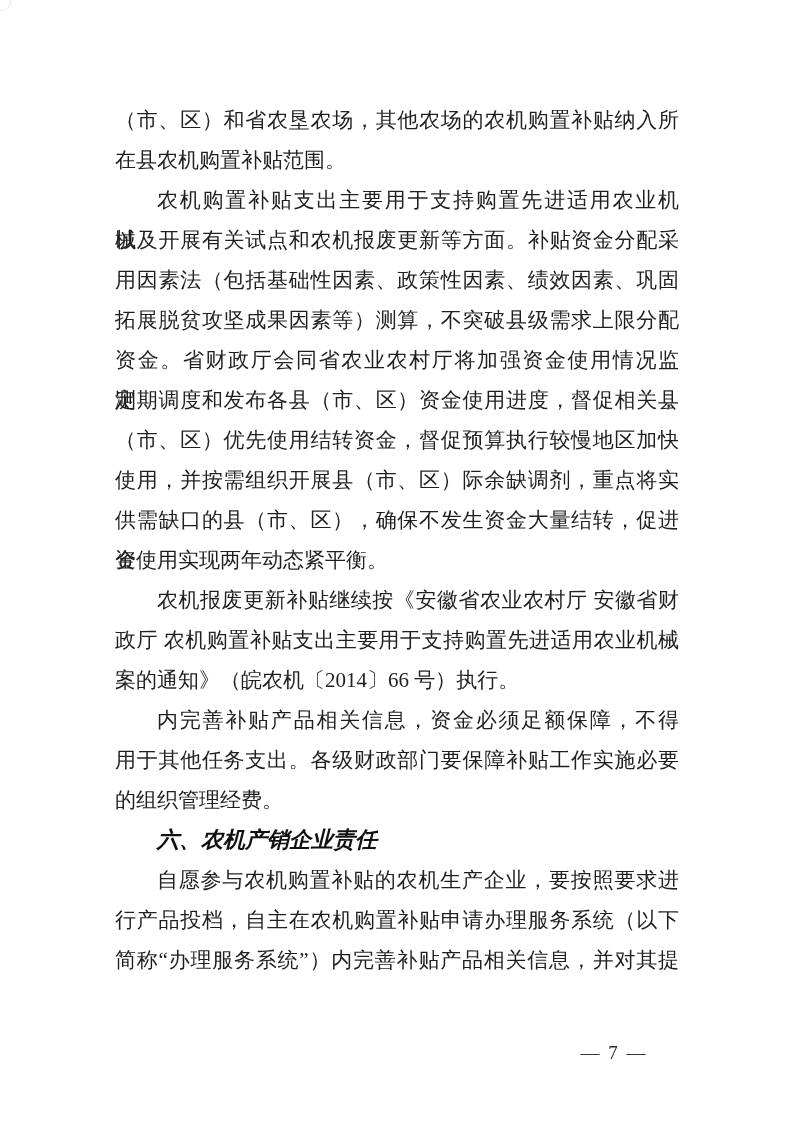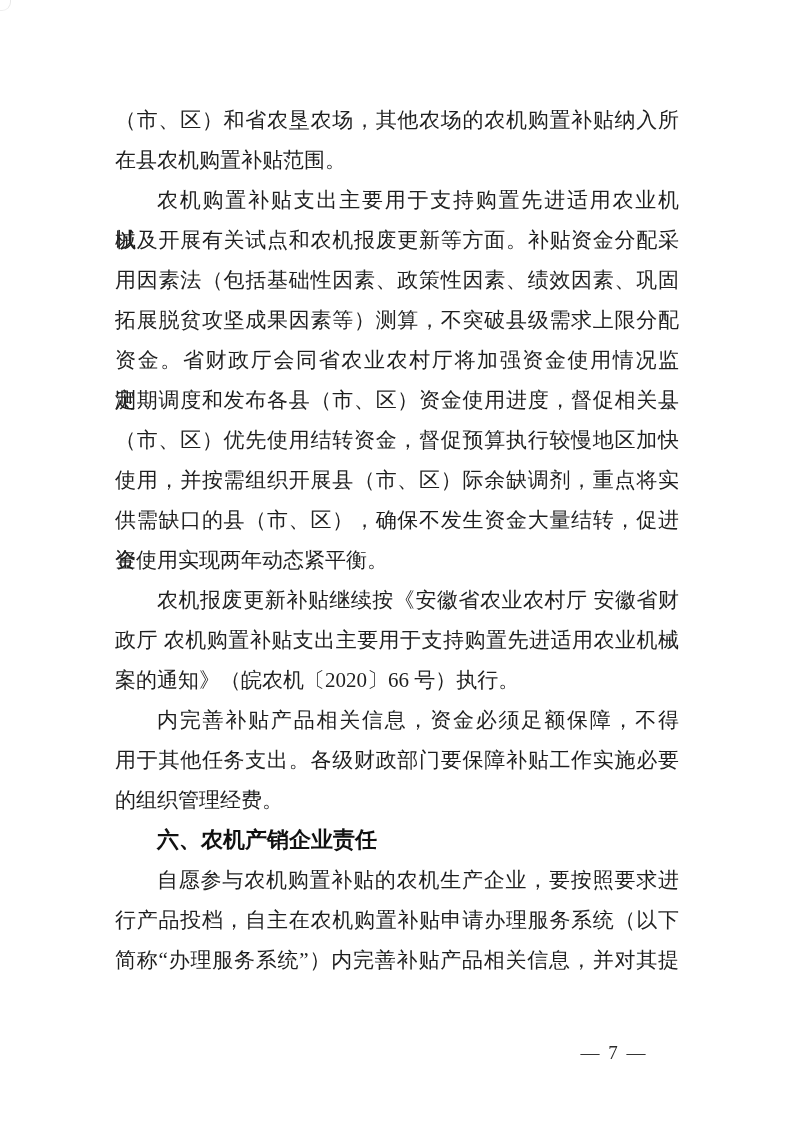--- a/index.html
+++ b/index.html
@@ -36,20 +36,21 @@
     text-align-last: justify;
   }
   .line.ind {
     text-indent: 42px;
   }
   .line.heading {
     font-family: "Liberation Sans", "DejaVu Sans", sans-serif;
     font-weight: 700;
     font-size: 22px;
     color: #111111;
+    font-style: italic;
   }
   .page-number {
     position: absolute;
     left: 558px;
     top: 1040px;
     width: 112px;
     height: 26px;
     line-height: 26px;
     text-align: center;
     font-size: 19px;
@@ -88,21 +89,21 @@
         <div class="line fill">资金。省财政厅会同省农业农村厅将加强资金使用情况监测，</div>
         <div class="line fill">定期调度和发布各县（市、区）资金使用进度，督促相关县</div>
         <div class="line fill">（市、区）优先使用结转资金，督促预算执行较慢地区加快</div>
         <div class="line fill">使用，并按需组织开展县（市、区）际余缺调剂，重点将实</div>
         <div class="line fill">供需缺口的县（市、区），确保不发生资金大量结转，促进资</div>
         <div class="line">金使用实现两年动态紧平衡。</div>
       </div>
       <div class="para">
         <div class="line fill ind">农机报废更新补贴继续按《安徽省农业农村厅 安徽省财</div>
         <div class="line fill">政厅 农机购置补贴支出主要用于支持购置先进适用农业机械</div>
-        <div class="line">案的通知》（皖农机〔2020〕66 号）执行。</div>
+        <div class="line">案的通知》（皖农机〔2014〕66 号）执行。</div>
       </div>
       <div class="para">
         <div class="line fill ind">内完善补贴产品相关信息，资金必须足额保障，不得</div>
         <div class="line fill">用于其他任务支出。各级财政部门要保障补贴工作实施必要</div>
         <div class="line">的组织管理经费。</div>
       </div>
       <div class="para">
         <div class="line heading ind">六、农机产销企业责任</div>
       </div>
       <div class="para">

